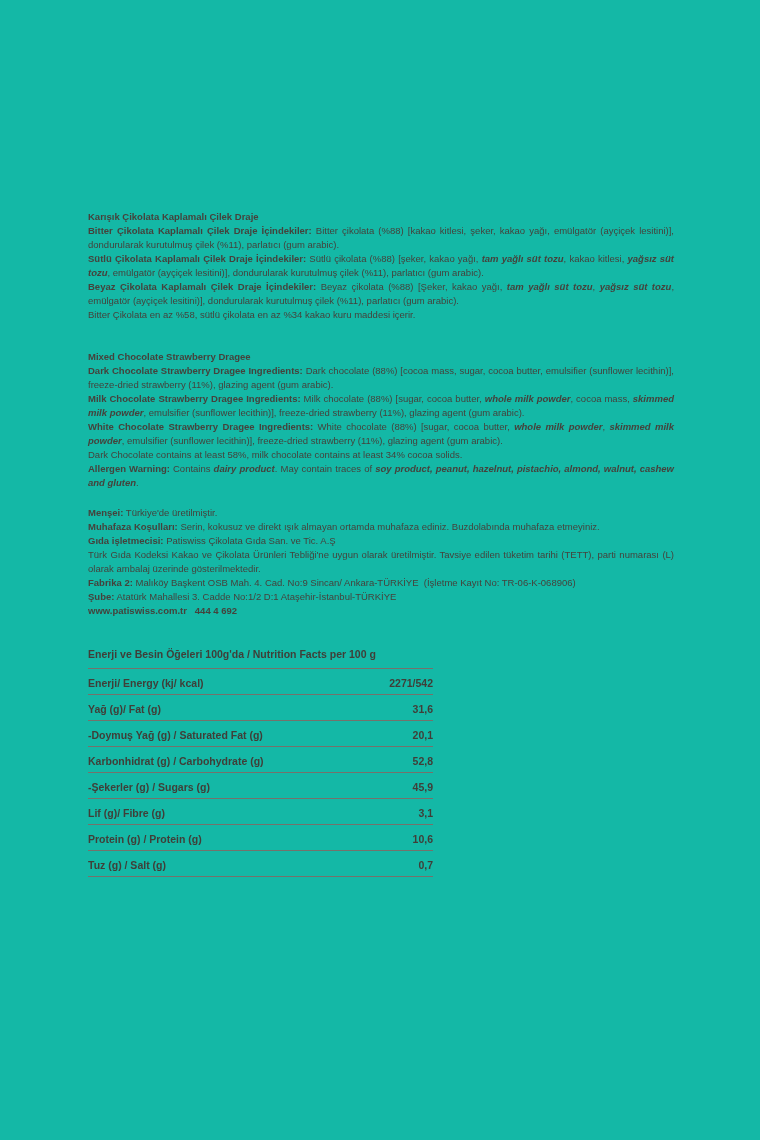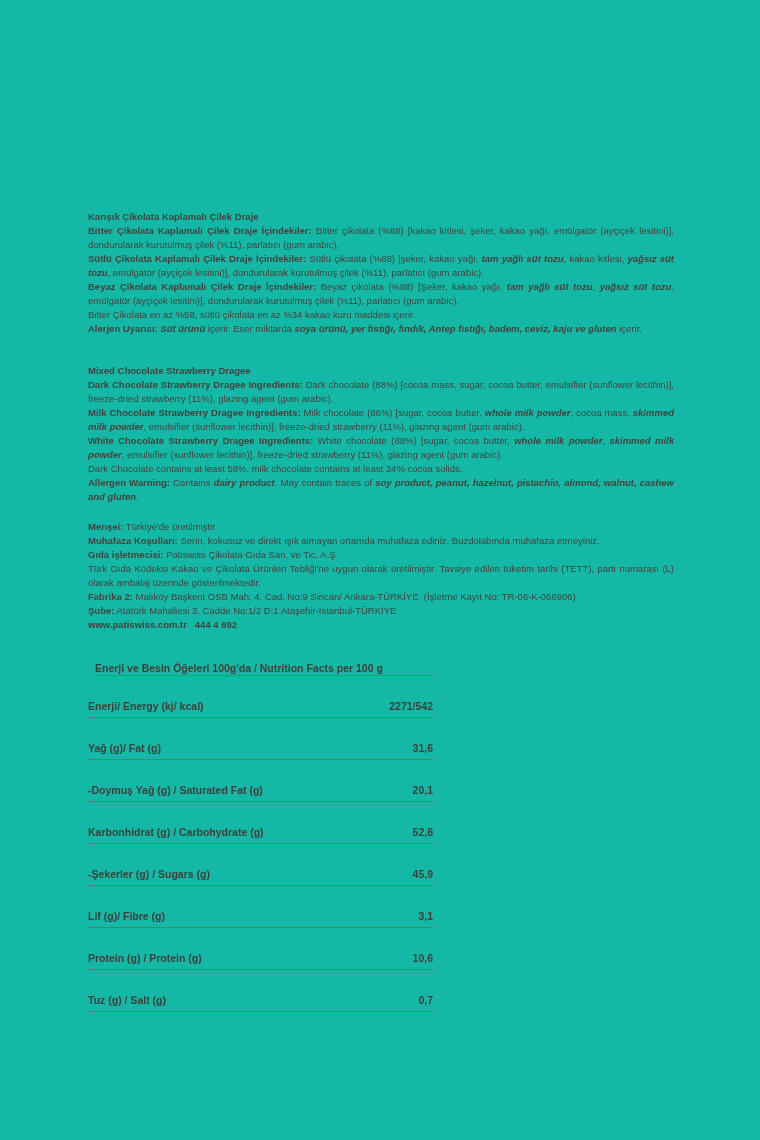--- a/index.html
+++ b/index.html
@@ -34,47 +34,45 @@
   .ntable {
     margin-top: 30px;
     width: 345px;
     color: #403e38;
     font-size: 10.5px;
     line-height: 13px;
     font-weight: 700;
     text-align: left;
   }
   .ntitle {
+    padding-bottom: 7px;
     border-bottom: 1.3px solid #75726b;
-    margin-left: 7px;
   }
   .nrow {
     display: flex;
     justify-content: space-between;
     align-items: center;
     padding: 8px 0 4px 0;
     border-bottom: 1.3px solid #75726b;
-    margin-top: 16px;
   }
   .nlabel { text-align: left; }
   .nvalue { text-align: right; }
 </style>
 </head>
 <body>
 
 <div class="page">
   <div class="content">
 
     <section class="sec sec-tr">
       <p class="sec-title">Karışık Çikolata Kaplamalı Çilek Draje</p>
       <p><span class="seg-b">Bitter Çikolata Kaplamalı Çilek Draje İçindekiler:</span><span class="seg-r"> Bitter çikolata (%88) [kakao kitlesi, şeker, kakao yağı, emülgatör (ayçiçek lesitini)], dondurularak kurutulmuş çilek (%11), parlatıcı (gum arabic).</span></p>
       <p><span class="seg-b">Sütlü Çikolata Kaplamalı Çilek Draje İçindekiler:</span><span class="seg-r"> Sütlü çikolata (%88) [şeker, kakao yağı, </span><span class="seg-bi">tam yağlı süt tozu</span><span class="seg-r">, kakao kitlesi, </span><span class="seg-bi">yağsız süt tozu</span><span class="seg-r">, emülgatör (ayçiçek lesitini)], dondurularak kurutulmuş çilek (%11), parlatıcı (gum arabic).</span></p>
       <p><span class="seg-b">Beyaz Çikolata Kaplamalı Çilek Draje İçindekiler:</span><span class="seg-r"> Beyaz çikolata (%88) [Şeker, kakao yağı, </span><span class="seg-bi">tam yağlı süt tozu</span><span class="seg-r">, </span><span class="seg-bi">yağsız süt tozu</span><span class="seg-r">, emülgatör (ayçiçek lesitini)], dondurularak kurutulmuş çilek (%11), parlatıcı (gum arabic).</span></p>
       <p><span class="seg-r">Bitter Çikolata en az %58, sütlü çikolata en az %34 kakao kuru maddesi içerir.</span></p>
-      <p><span class="seg-b">Alerjen Uyarısı:</span><span class="seg-r"> </span><span class="seg-bi">Süt ürünü</span><span class="seg-r"> içerir. Eser miktarda </span><span class="seg-bi">soya ürünü, yer fıstığı, fındık, Antep fıstığı, badem, ceviz, kaju ve gluten</span><span class="seg-r"> içerir.</span></p>
     </section>
 
     <section class="sec sec-en">
       <p class="sec-title">Mixed Chocolate Strawberry Dragee</p>
       <p><span class="seg-b">Dark Chocolate Strawberry Dragee Ingredients:</span><span class="seg-r"> Dark chocolate (88%) [cocoa mass, sugar, cocoa butter, emulsifier (sunflower lecithin)], freeze-dried strawberry (11%), glazing agent (gum arabic).</span></p>
       <p><span class="seg-b">Milk Chocolate Strawberry Dragee Ingredients:</span><span class="seg-r"> Milk chocolate (88%) [sugar, cocoa butter, </span><span class="seg-bi">whole milk powder</span><span class="seg-r">, cocoa mass, </span><span class="seg-bi">skimmed milk powder</span><span class="seg-r">, emulsifier (sunflower lecithin)], freeze-dried strawberry (11%), glazing agent (gum arabic).</span></p>
       <p><span class="seg-b">White Chocolate Strawberry Dragee Ingredients:</span><span class="seg-r"> White chocolate (88%) [sugar, cocoa butter, </span><span class="seg-bi">whole milk powder</span><span class="seg-r">, </span><span class="seg-bi">skimmed milk powder</span><span class="seg-r">, emulsifier (sunflower lecithin)], freeze-dried strawberry (11%), glazing agent (gum arabic).</span></p>
       <p><span class="seg-r">Dark Chocolate contains at least 58%, milk chocolate contains at least 34% cocoa solids.</span></p>
       <p><span class="seg-b">Allergen Warning:</span><span class="seg-r"> Contains </span><span class="seg-bi">dairy product</span><span class="seg-r">. May contain traces of </span><span class="seg-bi">soy product, peanut, hazelnut, pistachio, almond, walnut, cashew and gluten</span><span class="seg-r">.</span></p>
     </section>

